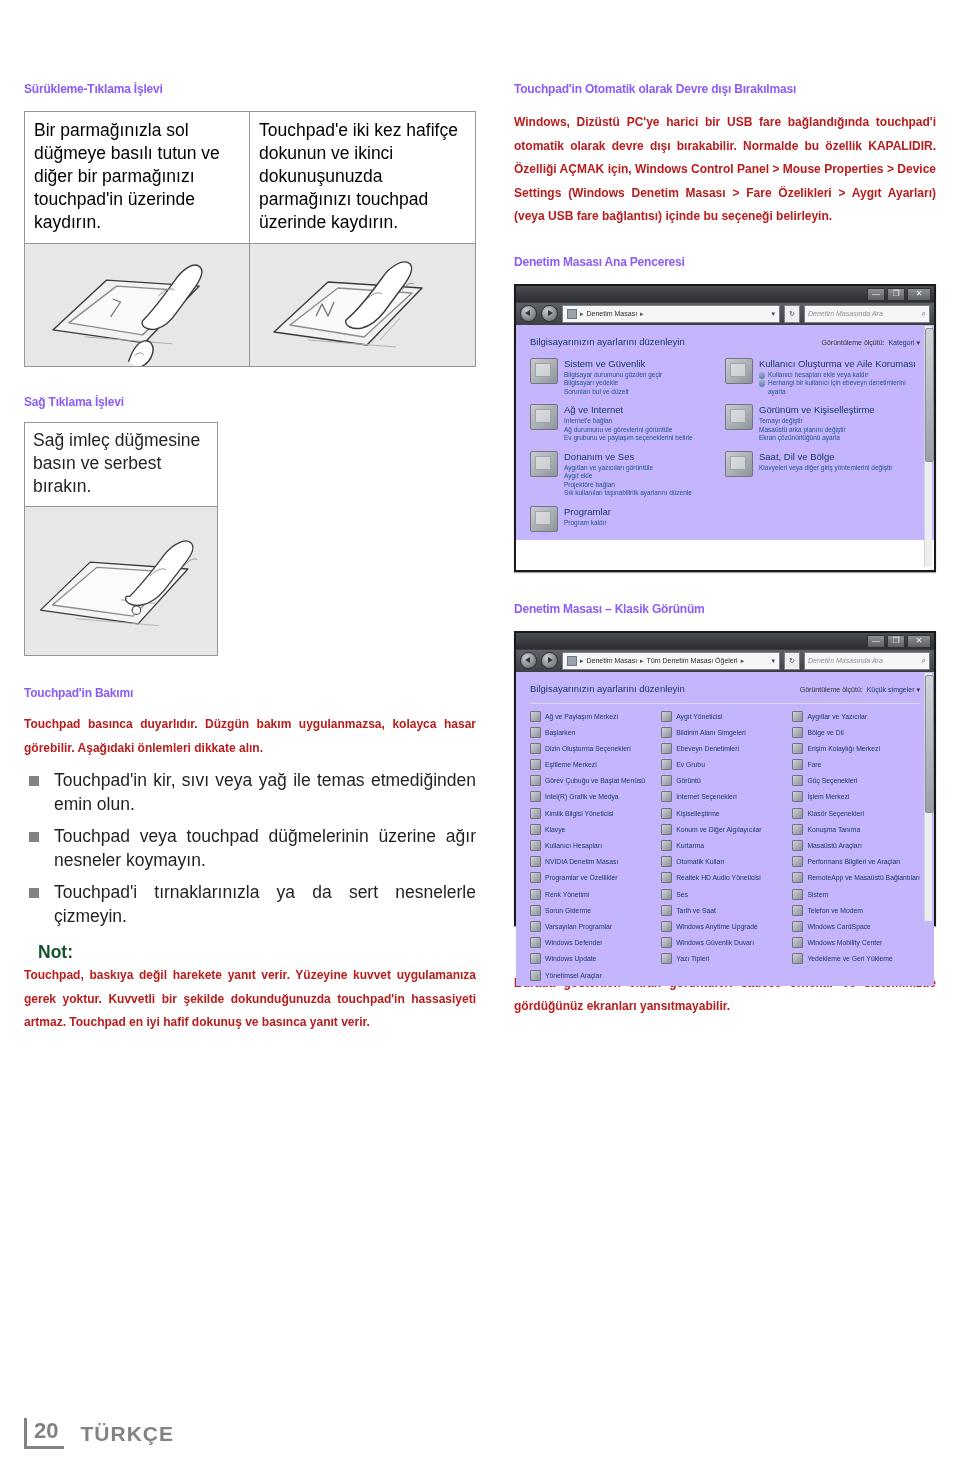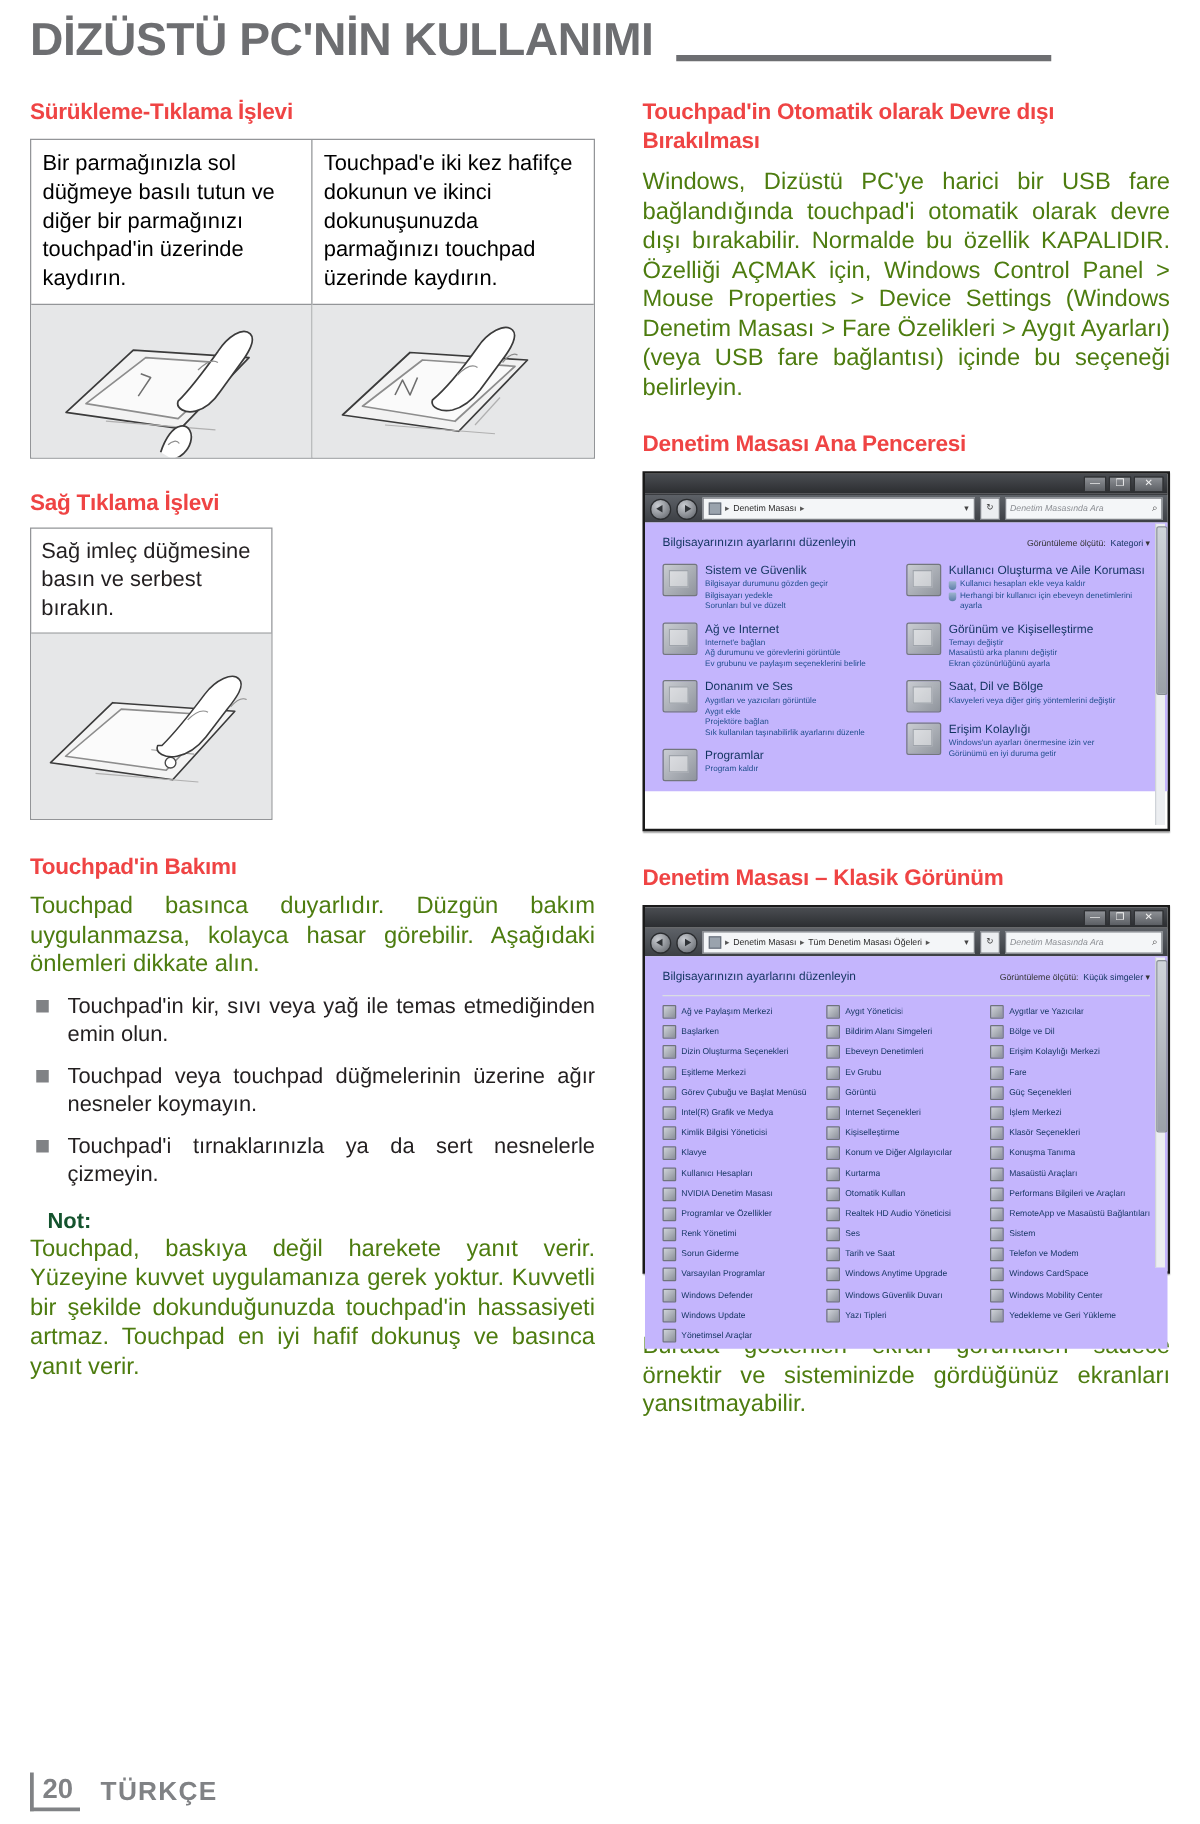--- a/index.html
+++ b/index.html
@@ -19,28 +19,29 @@
   .hdr-rule{
     float:left;height:5px;background:#6d6e71;margin-top:36px;margin-left:18px;
     width:300px;
   }
 
   
   .col-left{position:absolute;left:24px;top:78px;width:452px;}
   .col-right{position:absolute;left:514px;top:78px;width:422px;}
 
   h2.sec{
-    font-size:18px;font-weight:bold;color:#ef4444;margin:0 0 10px 0;
+    font-size:12px;font-weight:bold;color:#8b5cf6;margin:0 0 10px 0;
     line-height:23px;letter-spacing:-0.2px;
   }
   h2.sec.tight{margin-bottom:8px;}
 
   p.body{
-    font-size:19px;line-height:23.5px;margin:0 0 9px 0;color:#4d7c0f;
+    font-size:12px;line-height:23.5px;margin:0 0 9px 0;color:#b91c1c;
     text-align:justify;
+    font-weight:bold;
   }
   p.body.lastp{margin-bottom:0;}
 
   
   .tbl{
     border:1px solid #939598;width:452px;box-sizing:border-box;
     display:flex;flex-direction:row;
   }
   .tcell{
     width:50%;box-sizing:border-box;display:flex;flex-direction:column;
@@ -189,24 +190,20 @@
   .lang{font-size:21px;font-weight:bold;color:#808285;letter-spacing:1px;}
 
   
   svg.ill{position:absolute;left:0;top:0;width:100%;height:100%;}
 </style>
 </head>
 <body>
 
 <div class="page">
 
-  <div class="hdr">
-    <div class="hdr-title">DİZÜSTÜ PC'NİN KULLANIMI</div>
-    <div class="hdr-rule"></div>
-  </div>
 
   <div class="col-left">
 
     <h2 class="sec">Sürükleme-Tıklama İşlevi</h2>
 
     <div class="tbl">
       <div class="tcell first">
         <div class="tcap">Bir parmağınızla sol düğmeye basılı tutun ve diğer bir parmağınızı touchpad'in üzerinde kaydırın.</div>
         <div class="timg">
           <svg class="ill" viewBox="0 0 225 122" preserveAspectRatio="xMidYMid meet">
@@ -375,28 +372,20 @@
                 <div class="cp-cat-sub">Ekran çözünürlüğünü ayarla</div>
               </div>
             </div>
             <div class="cp-cat">
               <div class="cp-icon"></div>
               <div class="cp-cat-txt">
                 <div class="cp-cat-title">Saat, Dil ve Bölge</div>
                 <div class="cp-cat-sub">Klavyeleri veya diğer giriş yöntemlerini değiştir</div>
               </div>
             </div>
-            <div class="cp-cat">
-              <div class="cp-icon"></div>
-              <div class="cp-cat-txt">
-                <div class="cp-cat-title">Erişim Kolaylığı</div>
-                <div class="cp-cat-sub">Windows'un ayarları önermesine izin ver</div>
-                <div class="cp-cat-sub">Görünümü en iyi duruma getir</div>
-              </div>
-            </div>
           </div>
 
         </div>
       </div>
       <div class="win-scroll">
         <div class="thumb"></div>
       </div>
     </div>
 
     <h2 class="sec" style="margin-top:26px;">Denetim Masası – Klasik Görünüm</h2>

